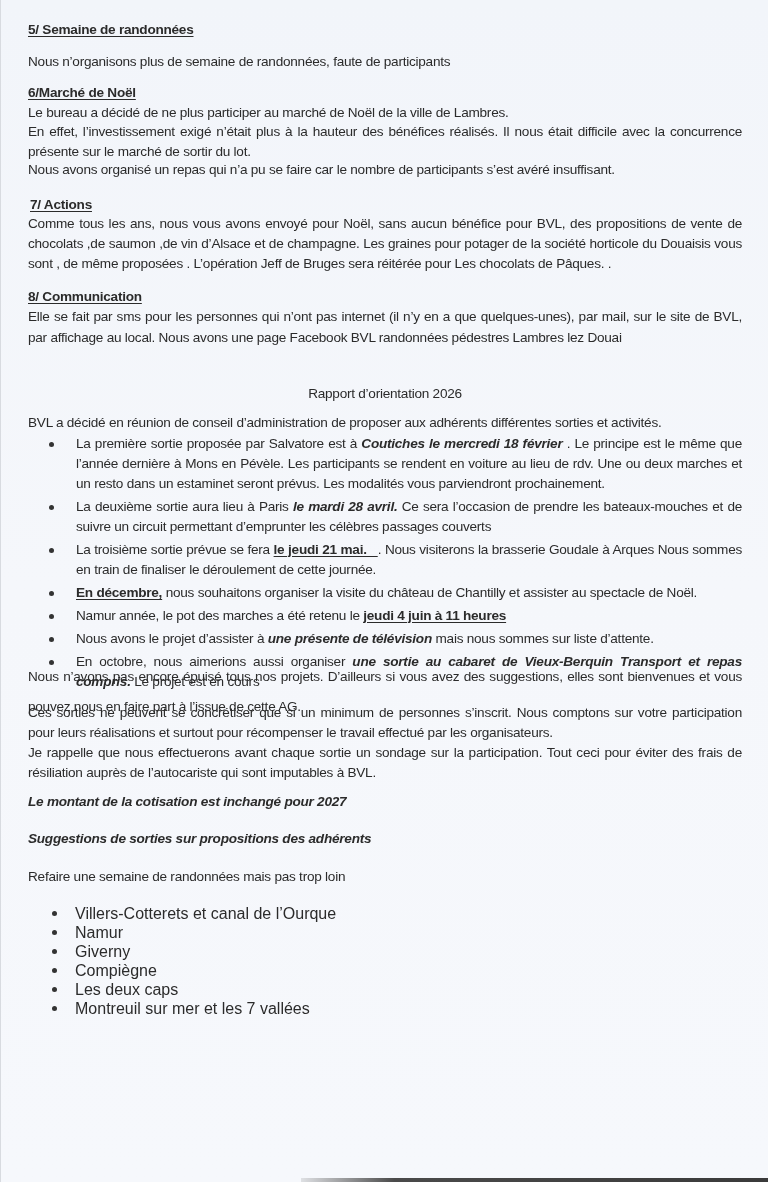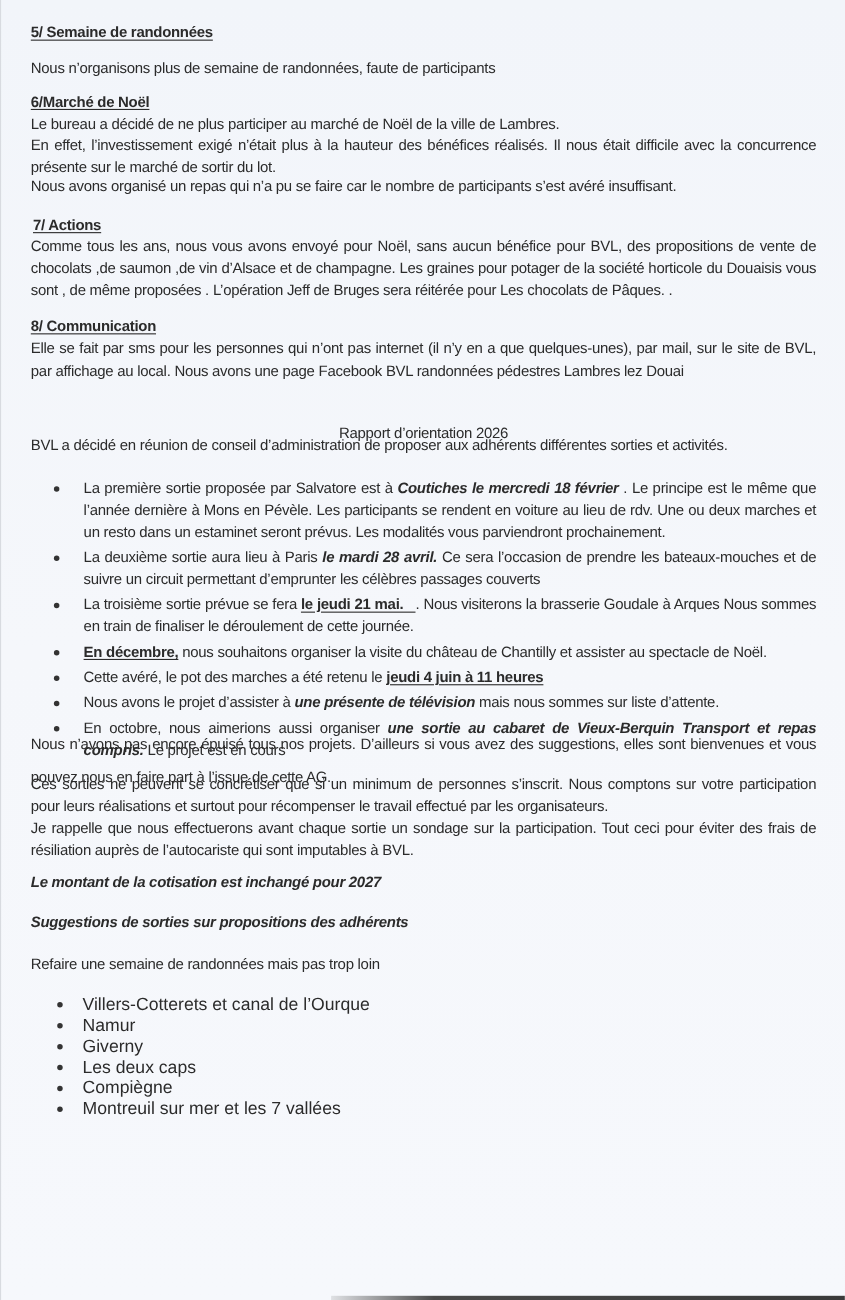--- a/index.html
+++ b/index.html
@@ -136,42 +136,42 @@
     <div class="t justify" style="top:122px;">En effet, l’investissement exigé n’était plus à la hauteur des bénéfices réalisés. Il nous était difficile avec la concurrence présente sur le marché de sortir du lot.</div>
     <div class="t justify" style="top:160px;">Nous avons organisé un repas qui n’a pu se faire car le nombre de participants s’est avéré insuffisant.</div>
 
     <div class="t heading" style="top:195px; left:2px;">7/ Actions</div>
     <div class="t justify" style="top:214px; line-height:20px;">Comme tous les ans, nous  vous  avons envoyé pour Noël, sans aucun bénéfice pour BVL, des propositions de vente de chocolats ,de saumon ,de vin d’Alsace et de champagne. Les graines pour potager de la société horticole du Douaisis vous sont , de même proposées . L’opération Jeff de Bruges sera réitérée pour Les chocolats de Pâques. .</div>
 
     <div class="t heading" style="top:287px;">8/ Communication</div>
     <div class="t justify" style="top:306px; line-height:21px;">Elle se fait par sms pour les personnes qui n’ont pas internet (il n’y en a que quelques-unes), par mail, sur le site de BVL, par affichage au local. Nous avons une page Facebook BVL randonnées pédestres Lambres lez Douai</div>
 
     <div class="t center" style="top:384px;">Rapport d’orientation 2026</div>
-    <div class="t" style="top:395px;">BVL a décidé en réunion de conseil d’administration de proposer aux adhérents différentes sorties et activités.</div>
+    <div class="t" style="top:413px;">BVL a décidé en réunion de conseil d’administration de proposer aux adhérents différentes sorties et activités.</div>
 
     <ul class="bullets" style="top:434px;">
       <li>
         <span class="dot"></span>
         <span>La première sortie proposée par Salvatore est à </span><span class="bi">Coutiches le mercredi 18 février</span><span> . Le principe est le même que l’année dernière à Mons en Pévèle. Les participants se rendent en voiture au lieu de rdv. Une ou deux marches et un resto dans un estaminet seront prévus. Les modalités vous parviendront prochainement.</span>
       </li>
       <li>
         <span class="dot"></span>
         <span>La deuxième sortie aura lieu à Paris </span><span class="bi">le mardi 28 avril.</span><span> Ce sera l’occasion de prendre les bateaux-mouches et de suivre un circuit permettant d’emprunter les célèbres passages couverts</span>
       </li>
       <li>
         <span class="dot"></span>
         <span>La troisième sortie prévue se fera </span><span class="bu" style="white-space:pre;">le jeudi 21 mai.   </span><span>. Nous visiterons la brasserie Goudale à Arques  Nous sommes en train de finaliser le déroulement de cette journée.</span>
       </li>
       <li>
         <span class="dot"></span>
         <span></span><span class="bu">En décembre,</span><span> nous souhaitons organiser la visite du château de Chantilly  et assister au spectacle de Noël.</span>
       </li>
       <li>
         <span class="dot"></span>
-        <span>Cette avéré, le pot des marches a été retenu le </span><span class="bu">jeudi 4 juin à 11 heures</span><span></span>
+        <span>Namur année, le pot des marches a été retenu le </span><span class="bu">jeudi 4 juin à 11 heures</span><span></span>
       </li>
       <li>
         <span class="dot"></span>
         <span>Nous avons le projet d’assister à </span><span class="bi">une présente de télévision</span><span> mais nous sommes sur liste d’attente.</span>
       </li>
       <li>
         <span class="dot"></span>
         <span>En octobre, nous aimerions aussi organiser </span><span class="bi">une sortie au cabaret de Vieux-Berquin Transport et repas compris.</span><span> Le projet est en cours</span>
       </li>
     </ul>
@@ -182,20 +182,20 @@
 
     <div class="t bi" style="top:792px;">Le montant de la cotisation est inchangé pour 2027</div>
 
     <div class="t bi" style="top:829px;">Suggestions de sorties sur propositions des adhérents</div>
     <div class="t" style="top:867px;">Refaire une semaine de randonnées mais pas trop loin</div>
 
     <ul class="sugg" style="top:904px;">
       <li><span class="dot"></span><span>Villers-Cotterets et canal de l’Ourque</span></li>
       <li><span class="dot"></span><span>Namur</span></li>
       <li><span class="dot"></span><span>Giverny</span></li>
+      <li><span class="dot"></span><span>Compiègne</span></li>
       <li><span class="dot"></span><span>Les deux caps</span></li>
-      <li><span class="dot"></span><span>Compiègne</span></li>
       <li><span class="dot"></span><span>Montreuil sur mer et les 7 vallées</span></li>
     </ul>
 
   </div>
   <div class="scan-edge"></div>
 </div>
 
 </body></html>

